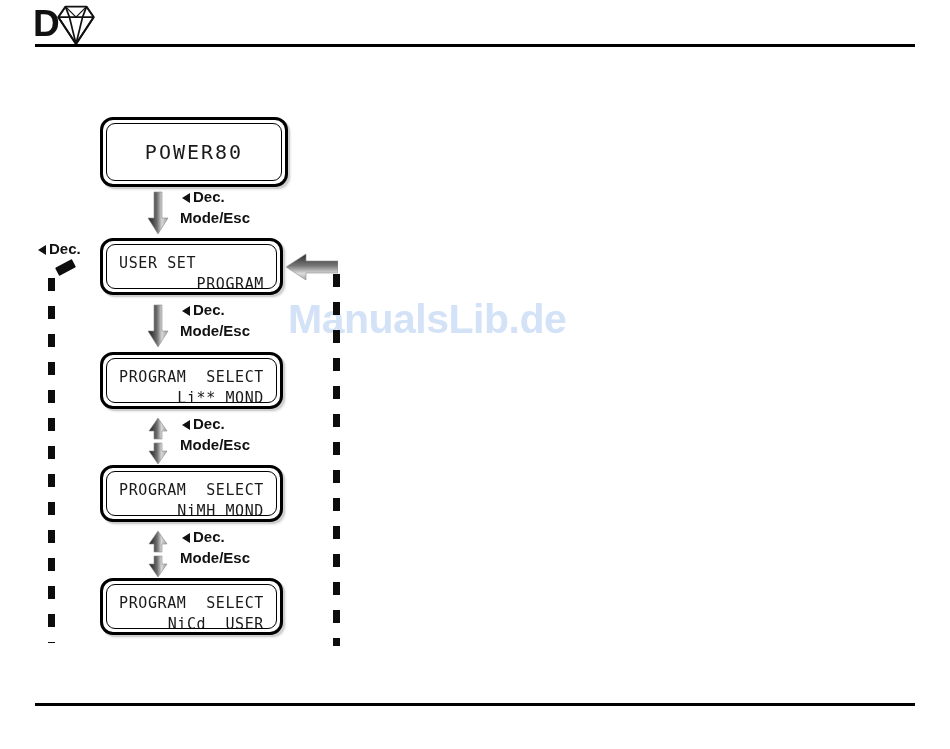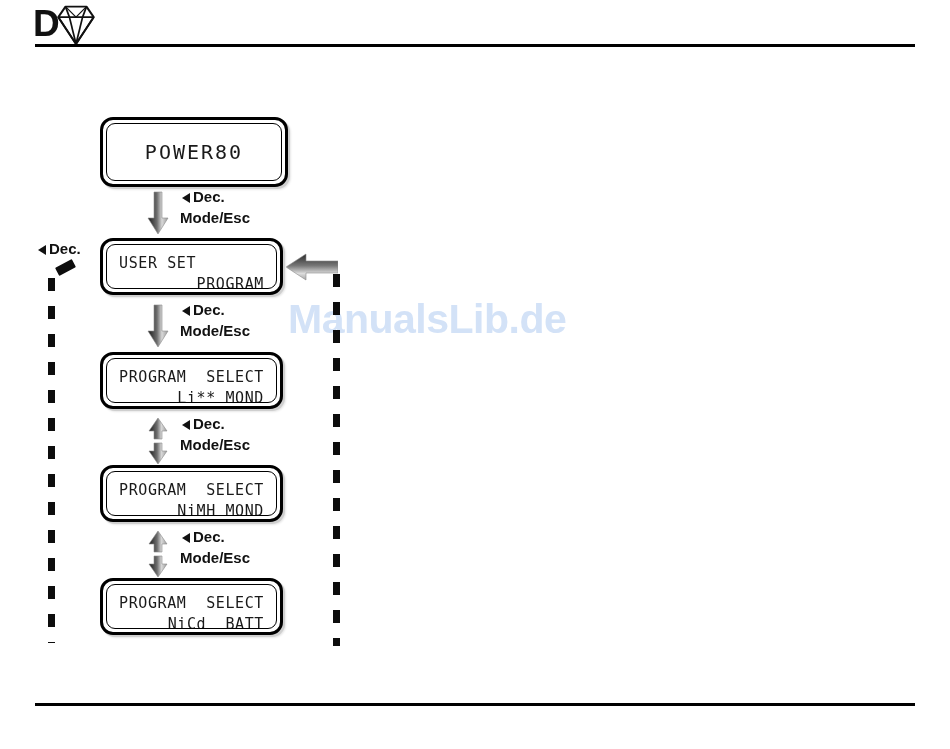--- a/index.html
+++ b/index.html
@@ -344,19 +344,19 @@
       <span class="t-label mode">Mode/Esc</span>
     </div>
   </div>
 
   <div class="lcd-panel" style="left:100px; top:578px; width:183px; height:57px;">
     <div class="lcd-inner">
       <div class="lcd-line row1 split">
         <span>PROGRAM</span>
         <span>SELECT</span>
       </div>
-      <div class="lcd-line row2 right">NiCd  BATT</div>
+      <div class="lcd-line row2 right">NiCd  USER</div>
     </div>
   </div>
 
 </div>
 
 <div id="footer-rule"></div>
 
 </body></html>

